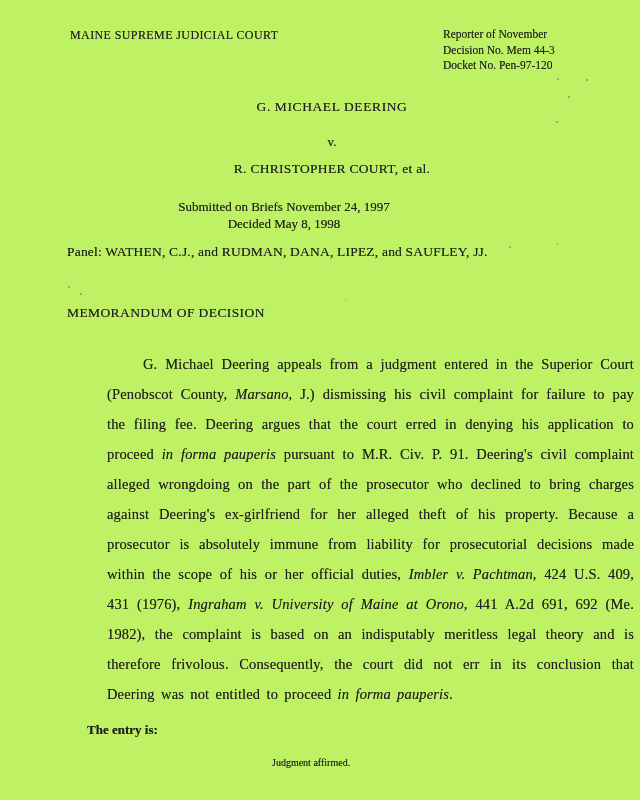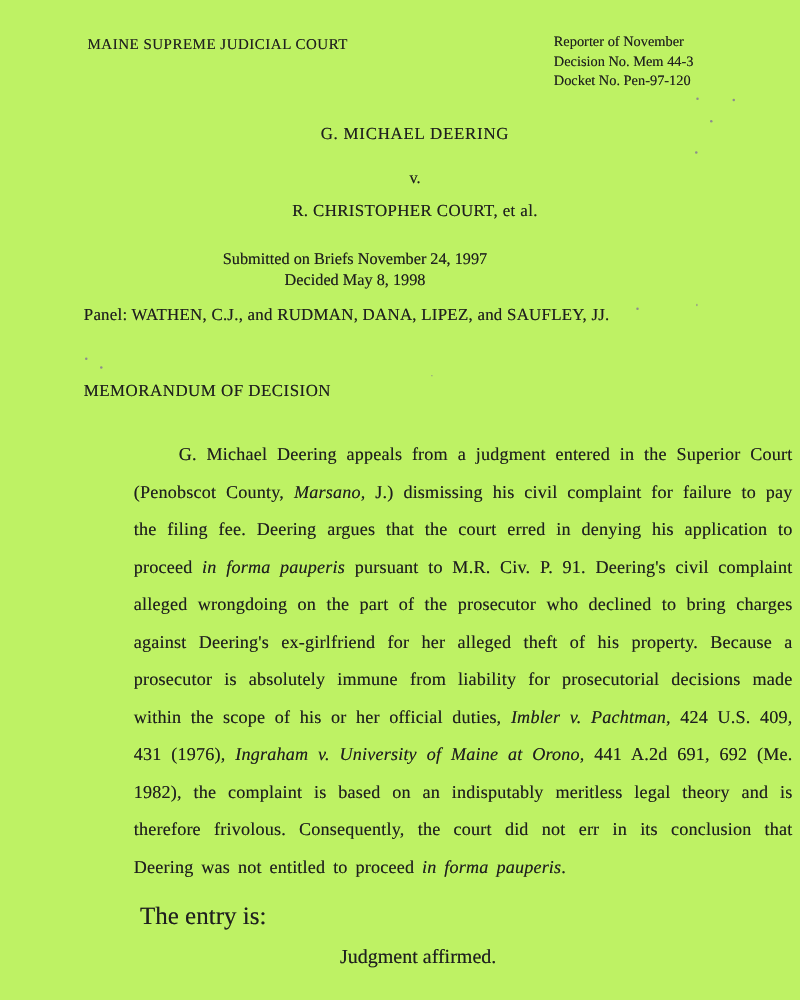--- a/index.html
+++ b/index.html
@@ -79,30 +79,31 @@
     font-size: 14.5px;
     line-height: 30px;
     text-align: justify;
     text-indent: 36px;
     word-spacing: 2.5px;
     letter-spacing: 0.15px;
     margin-left: 40px;
   }
   .entry-line {
     position: absolute;
-    left: 112px;
+    left: 87px;
     top: 722px;
-    font-size: 20px;
+    font-size: 13px;
     white-space: nowrap;
+    font-weight: bold;
   }
   .disposition {
     position: absolute;
     left: 272px;
     top: 757px;
-    font-size: 16px;
+    font-size: 10px;
     white-space: nowrap;
   }
   .it { font-style: italic; }
   .speck {
     position: absolute;
     background: #8d8d8d;
     border-radius: 50%;
   }
 </style>
 </head>

